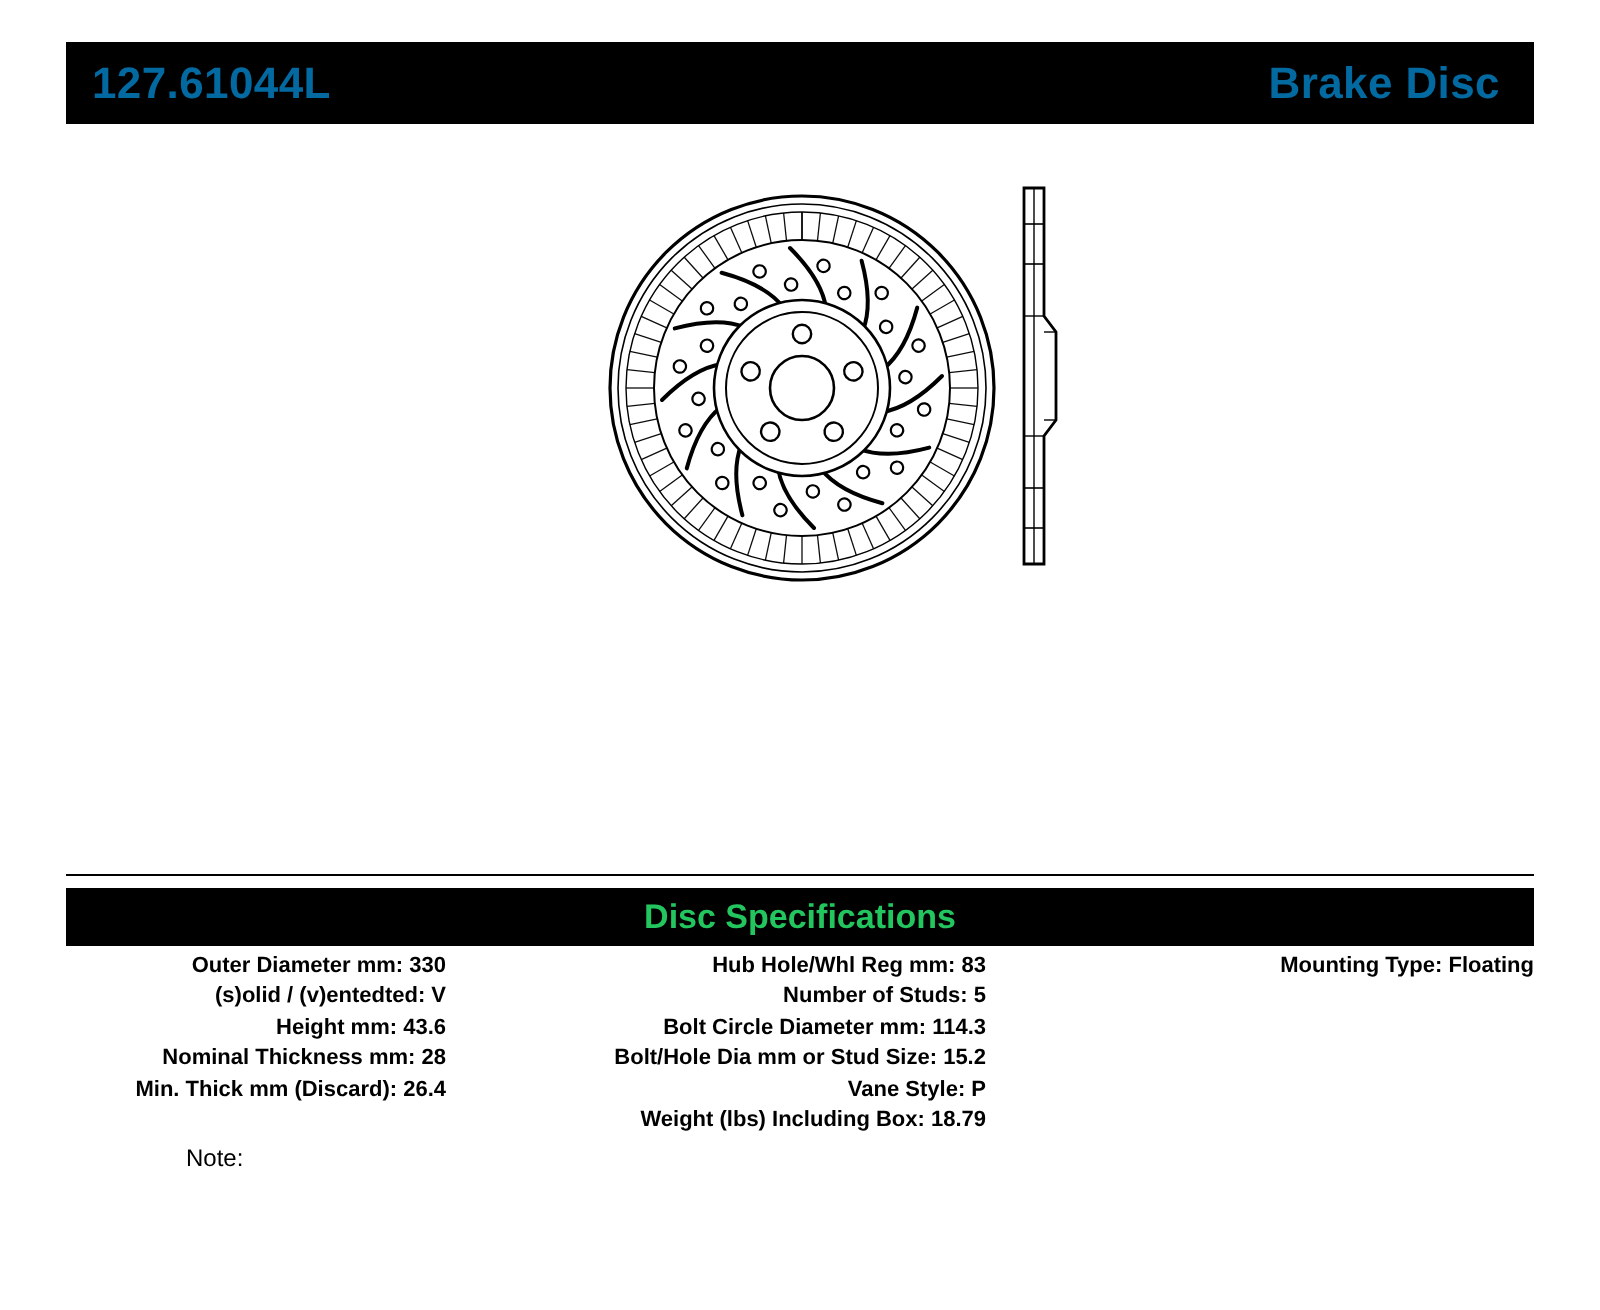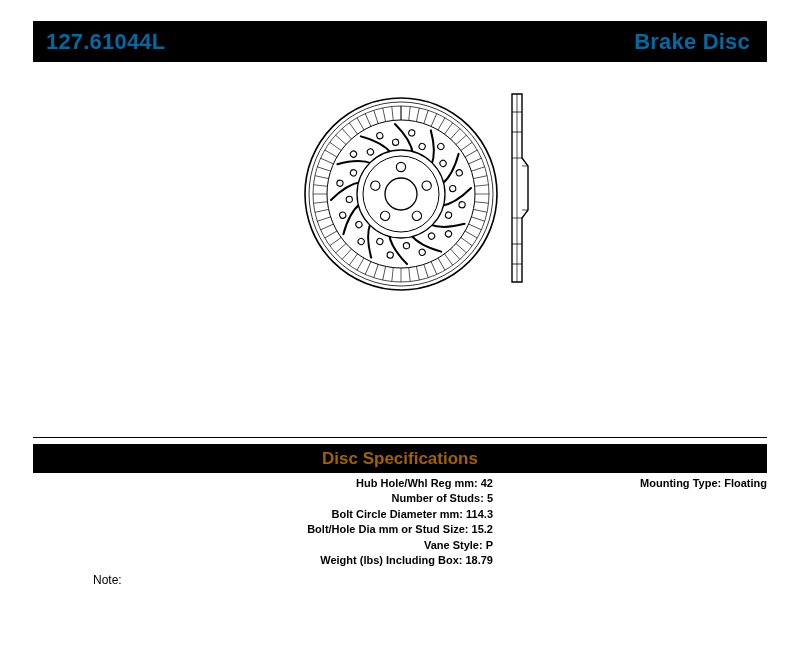--- a/index.html
+++ b/index.html
@@ -87,21 +87,21 @@
   }
 
   
   .spec-header {
     position: absolute;
     left: 33px;
     top: 444px;
     width: 734px;
     height: 29px;
     background: #000000;
-    color: #a16207;
+    color: #22c55e;
     display: flex;
     align-items: center;
     justify-content: center;
   }
   .spec-header-title {
     font-size: 17px;
     font-weight: bold;
   }
   .spec-divider {
     position: absolute;
@@ -348,23 +348,30 @@
   </div>
 
   <div class="spec-divider"></div>
 
   <div class="spec-header">
     <span class="spec-header-title">Disc Specifications</span>
   </div>
 
   <div class="spec-columns">
 
+    <div class="spec-col col-1">
+      <div class="spec-line">Outer Diameter mm: 330</div>
+      <div class="spec-line">(s)olid / (v)entedted: V</div>
+      <div class="spec-line">Height mm: 43.6</div>
+      <div class="spec-line">Nominal Thickness mm: 28</div>
+      <div class="spec-line">Min. Thick mm (Discard): 26.4</div>
+    </div>
 
     <div class="spec-col col-2">
-      <div class="spec-line">Hub Hole/Whl Reg mm: 42</div>
+      <div class="spec-line">Hub Hole/Whl Reg mm: 83</div>
       <div class="spec-line">Number of Studs: 5</div>
       <div class="spec-line">Bolt Circle Diameter mm: 114.3</div>
       <div class="spec-line">Bolt/Hole Dia mm or Stud Size: 15.2</div>
       <div class="spec-line">Vane Style: P</div>
       <div class="spec-line">Weight (lbs) Including Box: 18.79</div>
     </div>
 
     <div class="spec-col col-3">
       <div class="spec-line">Mounting Type: Floating</div>
     </div>

